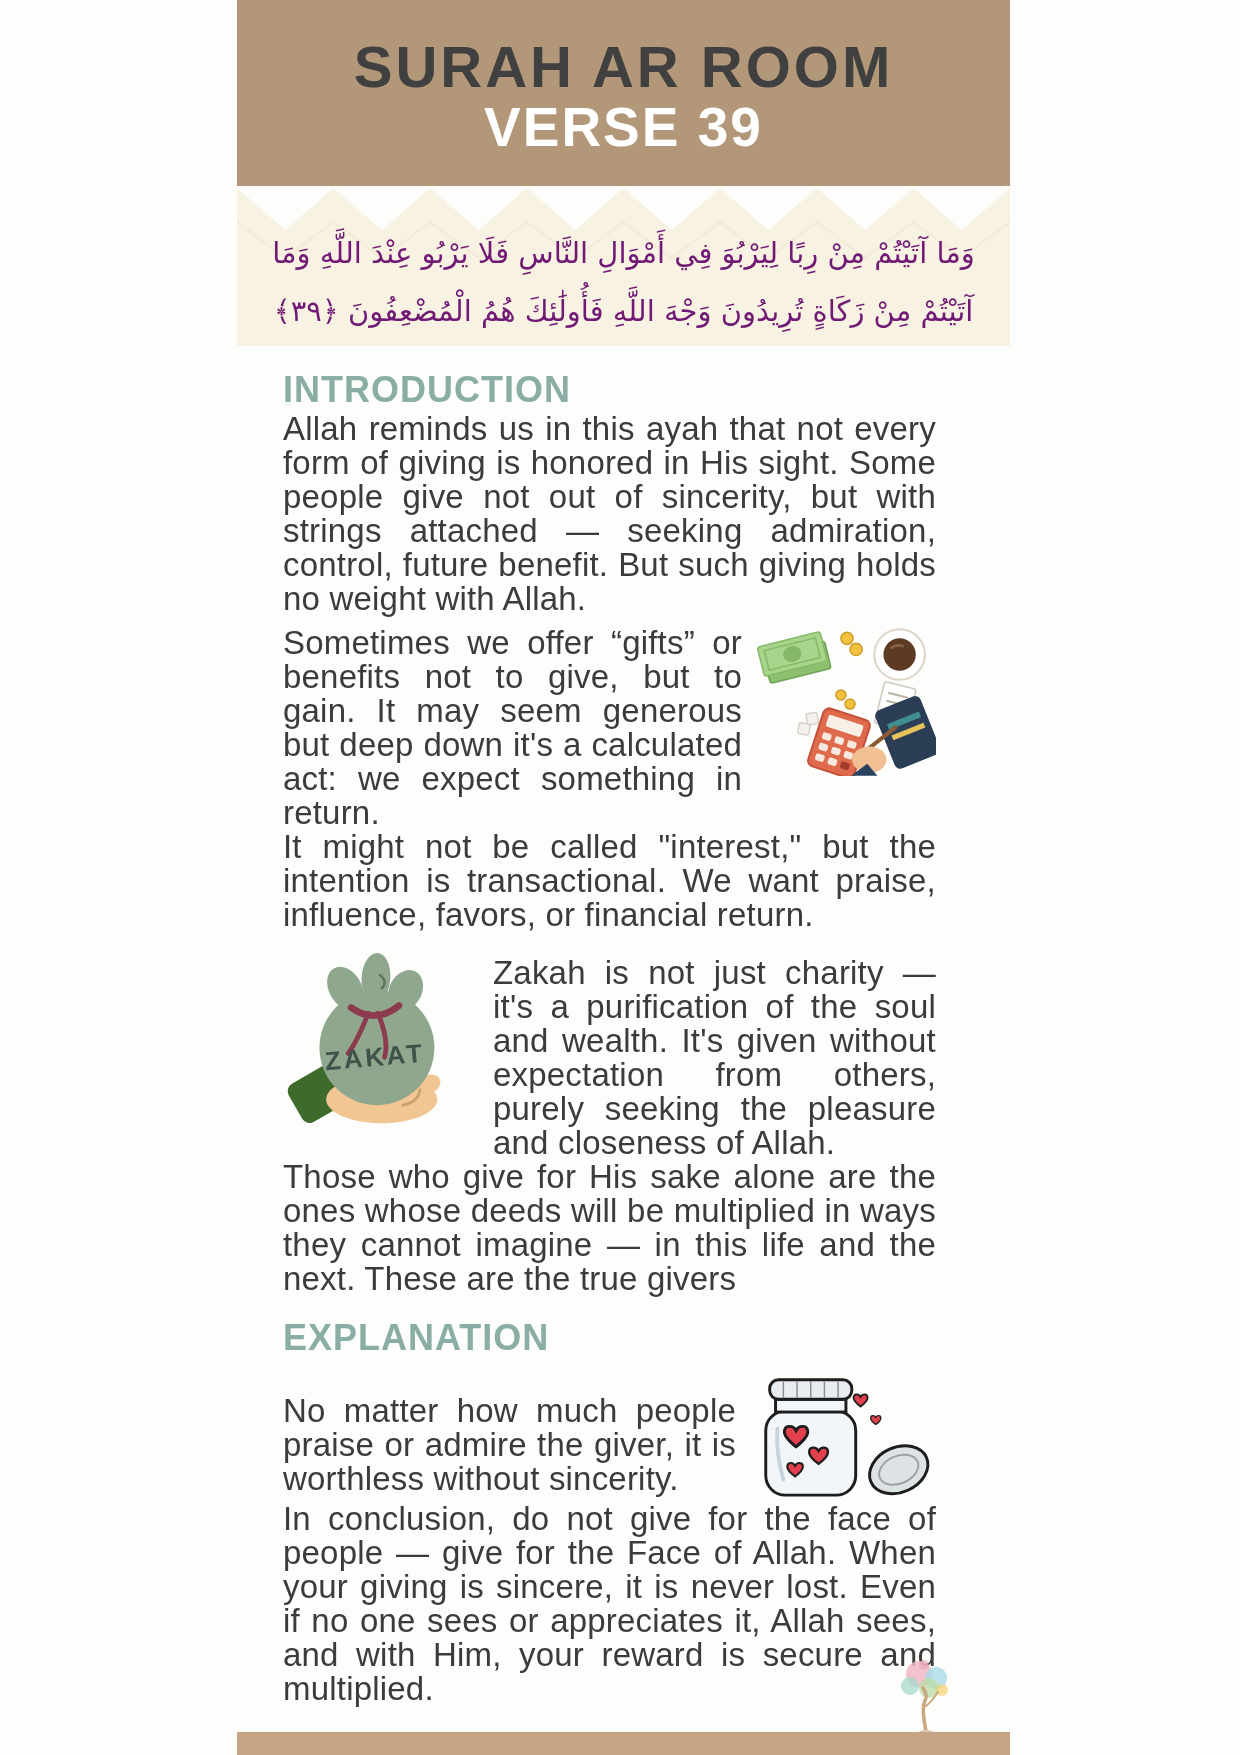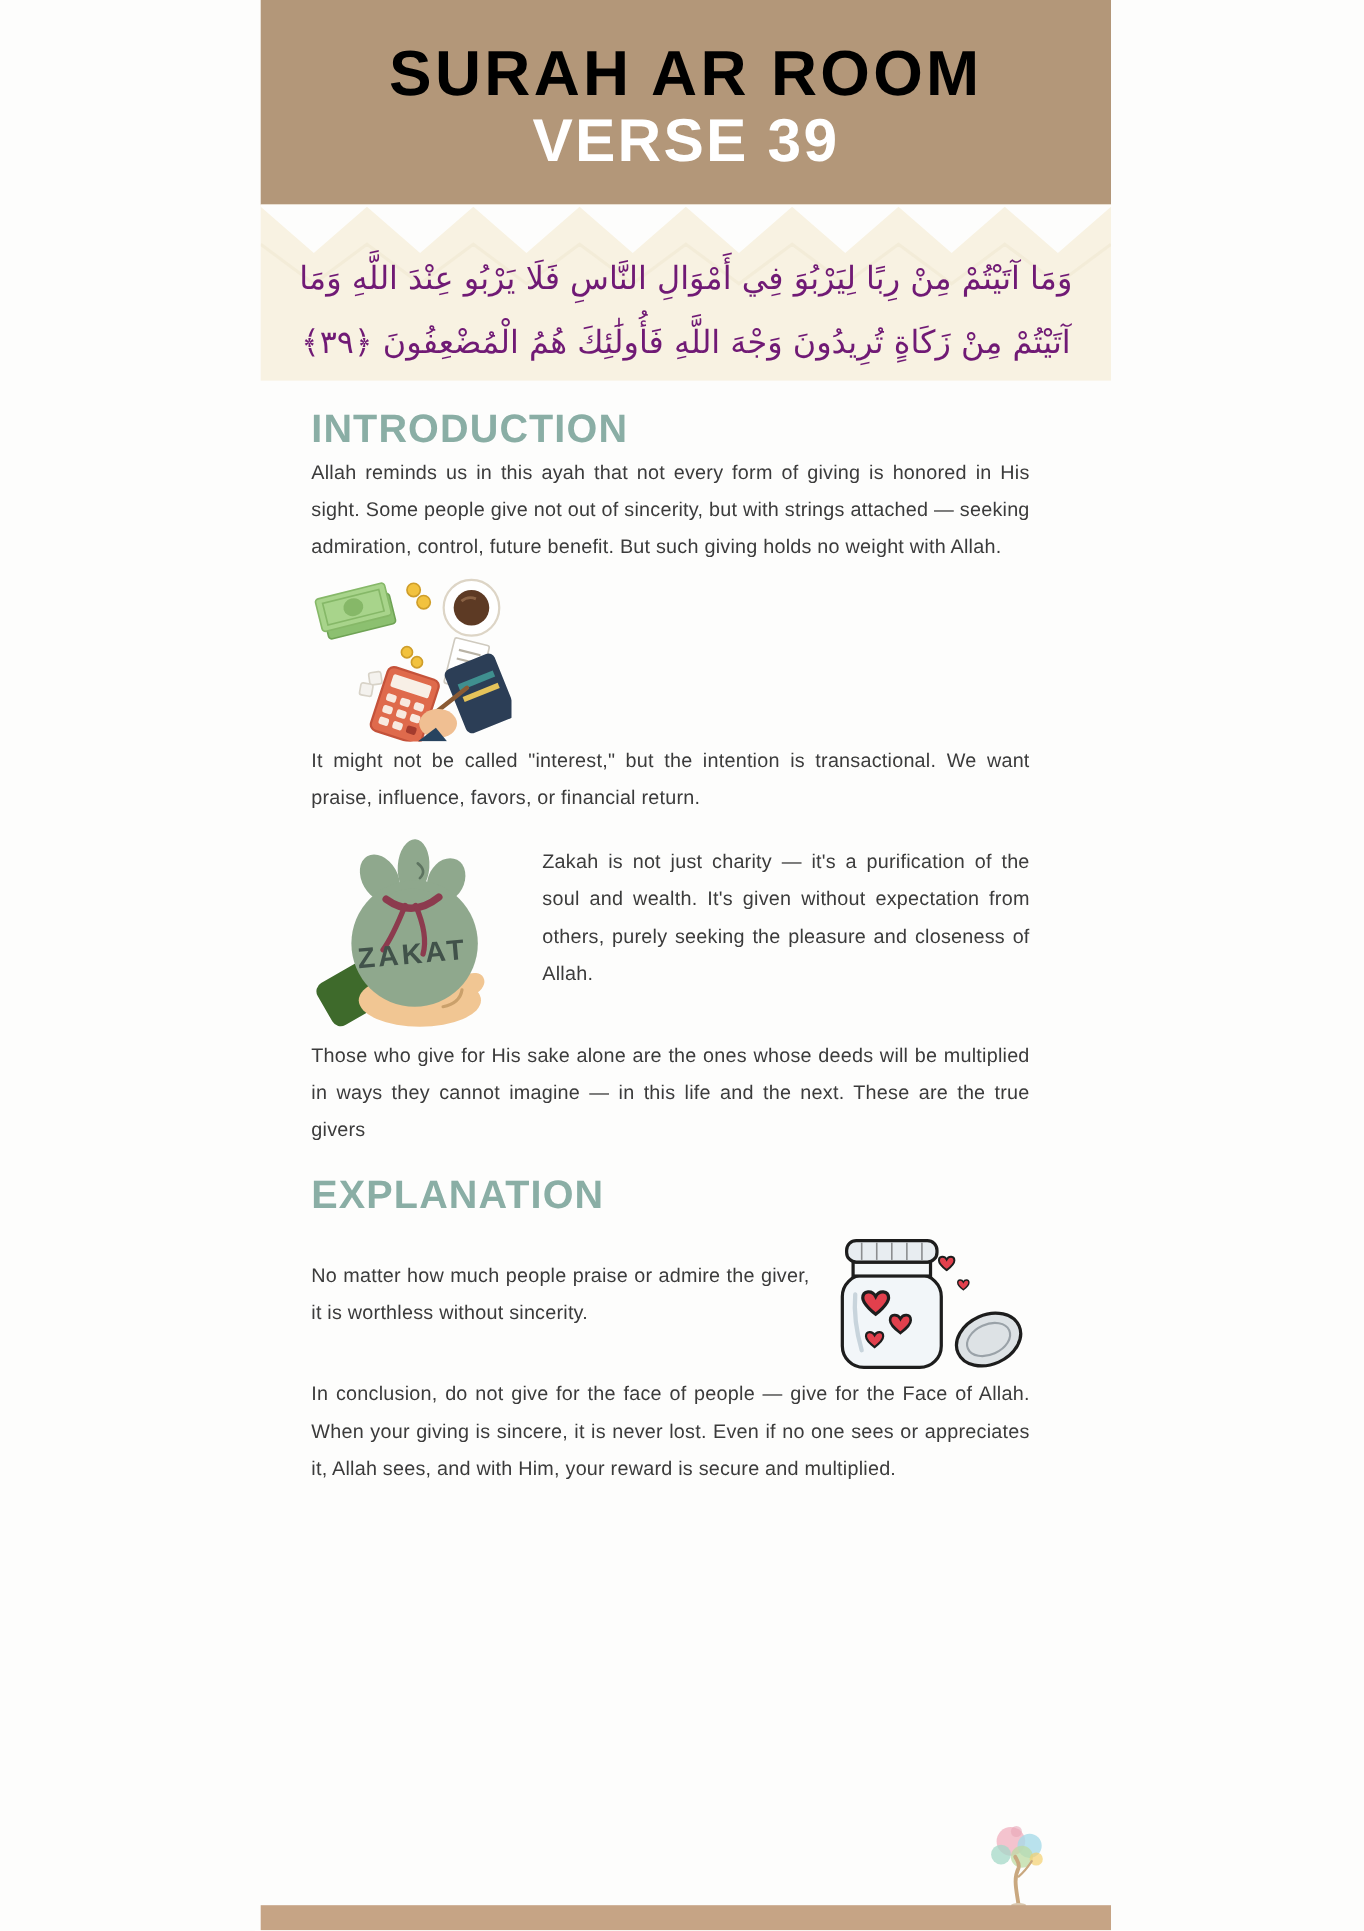--- a/index.html
+++ b/index.html
@@ -14,21 +14,21 @@
     position:absolute;left:237px;top:0;width:773px;height:100%;
   }
   
   .header{
     height:186px;
     background:#b39779;
     display:flex;flex-direction:column;align-items:center;justify-content:center;
     gap:6px;
   }
   .header .title{
-    color:#000000;font-weight:bold;font-size:58px;letter-spacing:3px;
+    color:#404040;font-weight:bold;font-size:58px;letter-spacing:3px;
     line-height:62px;
   }
   .header .subtitle{
     color:#ffffff;font-weight:bold;font-size:55px;letter-spacing:2px;
     line-height:46px;
   }
   
   .verse-band{
     position:relative;height:160px;background:#f8f2e2;
   }
@@ -43,21 +43,21 @@
   }
   
   .content{padding:0 74px 0 46px;}
   .sec-heading{
     color:#8aaea5;font-weight:bold;font-size:36px;line-height:44px;letter-spacing:1px;
   }
   .h-intro{margin-top:22px;}
   .h-expl{margin-top:26px;}
   .h-refl{margin-top:20px;}
   p.body{
-    margin:0;color:#3b3b3b;font-size:18px;line-height:34px;
+    margin:0;color:#3b3b3b;font-size:33px;line-height:34px;
     text-align:justify;letter-spacing:.2px;
   } .mt10{margin-top:10px;} .mt14{margin-top:14px;} .mt18{margin-top:18px;} .mt20{margin-top:20px;}
   .row{display:flex;}
   .row-expl{margin-top:10px;gap:12px;align-items:flex-start;}
   .row-expl p{flex:1;}
   .row-expl svg{flex:0 0 auto;margin-top:-2px;}
   .row-zakat{margin-top:18px;gap:26px;align-items:flex-start;}
   .row-zakat svg{flex:0 0 auto;}
   .row-zakat p{flex:1;margin-top:6px;}
   .row-refl{margin-top:14px;gap:14px;align-items:flex-start;}
@@ -97,20 +97,21 @@
       </div>
     </div>
 
     <div class="content">
 
       <div class="sec-heading h-intro">INTRODUCTION</div>
       <p class="body mt10">Allah reminds us in this ayah that not every form of giving is honored in His sight. Some people give not out of sincerity, but with strings attached — seeking admiration, control, future benefit. But such giving holds no weight with Allah.</p>
 
 
       <div class="row row-expl">
+        <p class="body">Sometimes we offer “gifts” or benefits not to give, but to gain. It may seem generous but deep down it's a calculated act: we expect something in return.</p>
         <svg width="182" height="152" viewBox="0 0 180 150">
 
           <g transform="rotate(-14 40 30)">
             <rect x="10" y="24" width="62" height="28" rx="3" fill="#8cc070" stroke="#6fa355" stroke-width="1.5"></rect>
             <rect x="6" y="14" width="64" height="30" rx="3" fill="#a8d48b" stroke="#86b868" stroke-width="1.5"></rect>
             <rect x="12" y="19" width="52" height="20" fill="none" stroke="#86b868" stroke-width="1.5"></rect>
             <ellipse cx="38" cy="29" rx="9" ry="8" fill="#86b868"></ellipse>
           </g>
 
           <g>

